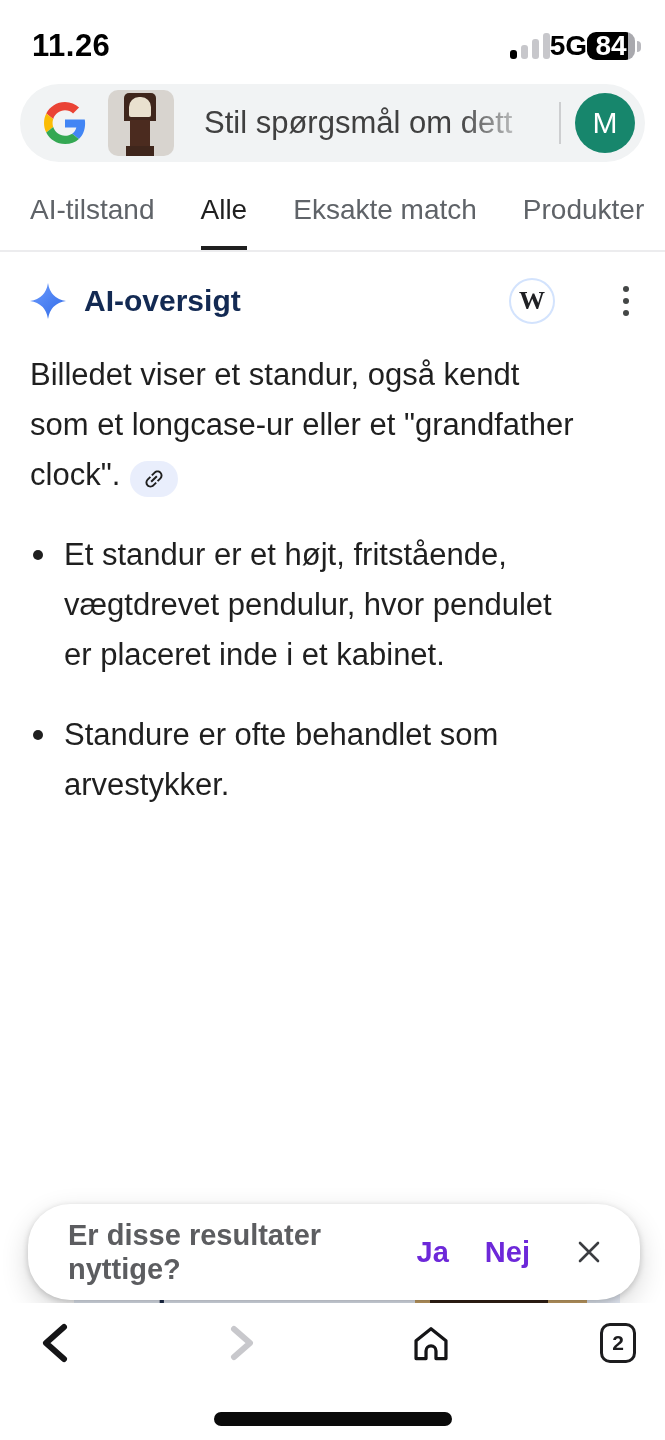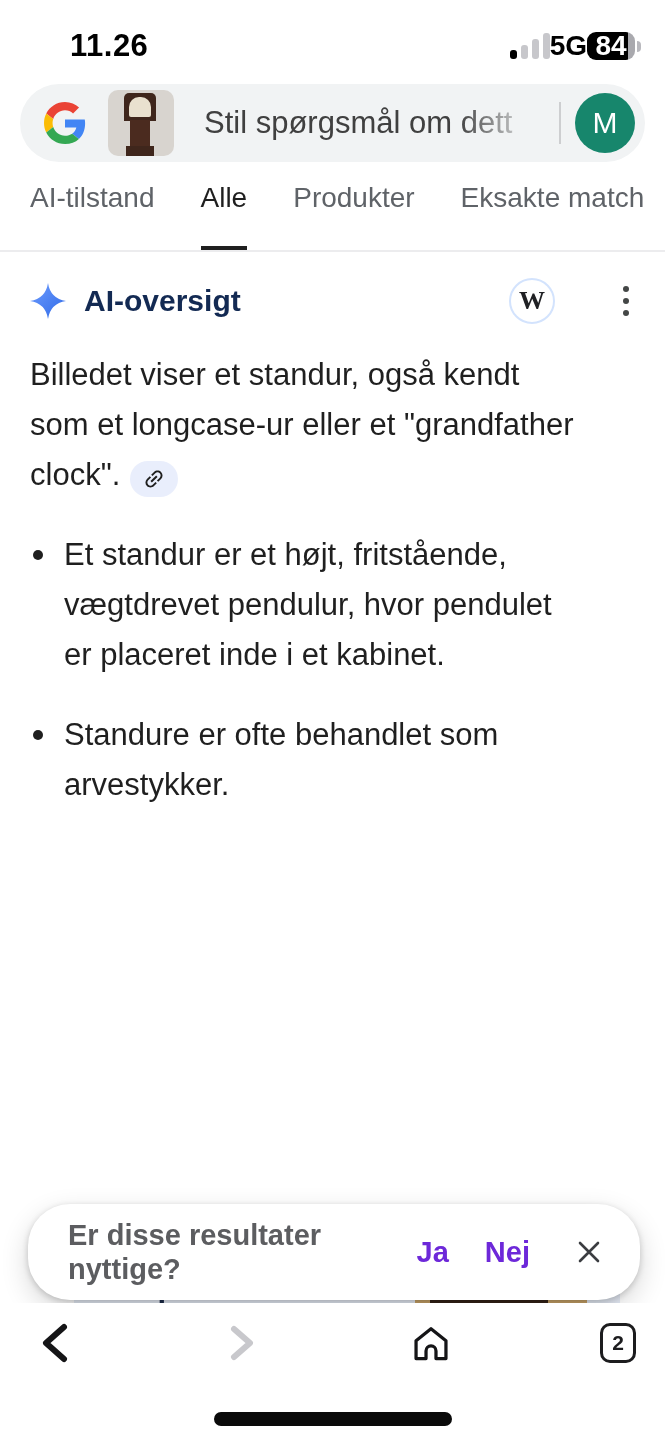--- a/index.html
+++ b/index.html
@@ -5,21 +5,21 @@
   * { margin:0; padding:0; box-sizing:border-box; }
   html,body { background:#e0e0e0; }
   body { font-family:"Liberation Sans", sans-serif; }
   .screen {
     position:relative; width:665px; height:1440px; margin:0 auto;
     background:#ffffff; overflow:hidden; color:#1f1f1f;
   }
 
   
   .status-bar {
-    display:flex; align-items:center; padding:26px 24px 0 70px; height:66px;text-align:right;
+    display:flex; align-items:center; padding:26px 24px 0 32px; height:66px;text-align:right;
   }
   .status-time { font-size:31px; font-weight:700; letter-spacing:.5px; color:#000; }
   .status-right { margin-left:auto; display:flex; align-items:center; gap:0; }
   .signal { display:flex; align-items:flex-end; gap:4px; height:26px; }
   .signal i { display:block; width:7px; border-radius:3px; background:#c7c7cb; }
   .signal i:nth-child(1){ height:9px;  background:#000; }
   .signal i:nth-child(2){ height:14px; }
   .signal i:nth-child(3){ height:20px; }
   .signal i:nth-child(4){ height:26px; }
   .net-label { font-size:28px; font-weight:700; color:#000; }
@@ -59,21 +59,21 @@
     width:60px; height:60px; border-radius:50%; background:#17866c; flex:0 0 auto;
     display:flex; align-items:center; justify-content:center;
     color:#fff; font-size:30px; font-weight:400;
   }
 
   
   .tabs {
     display:flex; gap:46px; margin-top:24px; padding:0 30px; white-space:nowrap;
     overflow:hidden; border-bottom:2px solid #ececee; height:66px; align-items:flex-end;
   }
-  .tab { font-size:28px; color:#5f6368; padding-bottom:32px; border-bottom:4px solid transparent; }
+  .tab { font-size:28px; color:#5f6368; padding-bottom:20px; border-bottom:4px solid transparent; }
   .tab.active { color:#1f1f1f; font-weight:400; border-bottom-color:#1f1f1f; }
 
   
   .ai-section { padding:0 30px; }
   .ai-header { display:flex; align-items:center; margin-top:26px; height:46px; }
   .sparkle { width:36px; height:36px; flex:0 0 auto; }
   .ai-title { margin-left:18px; font-size:30px; font-weight:600; color:#132a53; }
   .ai-header-right { margin-left:auto; display:flex; align-items:center; gap:62px; }
   .wiki-badge {
     width:46px; height:46px; border-radius:50%; background:#fff; border:2px solid #d3e3fd;
@@ -186,22 +186,22 @@
       <i class="qt-base"></i>
     </span>
     <span class="search-placeholder">Stil spørgsmål om dett</span>
     <span class="search-divider"></span>
     <span class="avatar">M</span>
   </div>
 
   <div class="tabs">
     <span class="tab">AI-tilstand</span>
     <span class="tab active">Alle</span>
+    <span class="tab">Eksakte match</span>
     <span class="tab">Produkter</span>
-    <span class="tab">Eksakte match</span>
   </div>
 
   <div class="ai-section">
     <div class="ai-header">
       <svg class="sparkle" viewBox="0 0 24 24">
         <defs>
           <linearGradient id="sparkGrad" x1="0" y1="0" x2="1" y2="1">
             <stop offset="0" stop-color="#6f9dff"></stop>
               <stop offset="1" stop-color="#2e69e6"></stop>
           </linearGradient>

